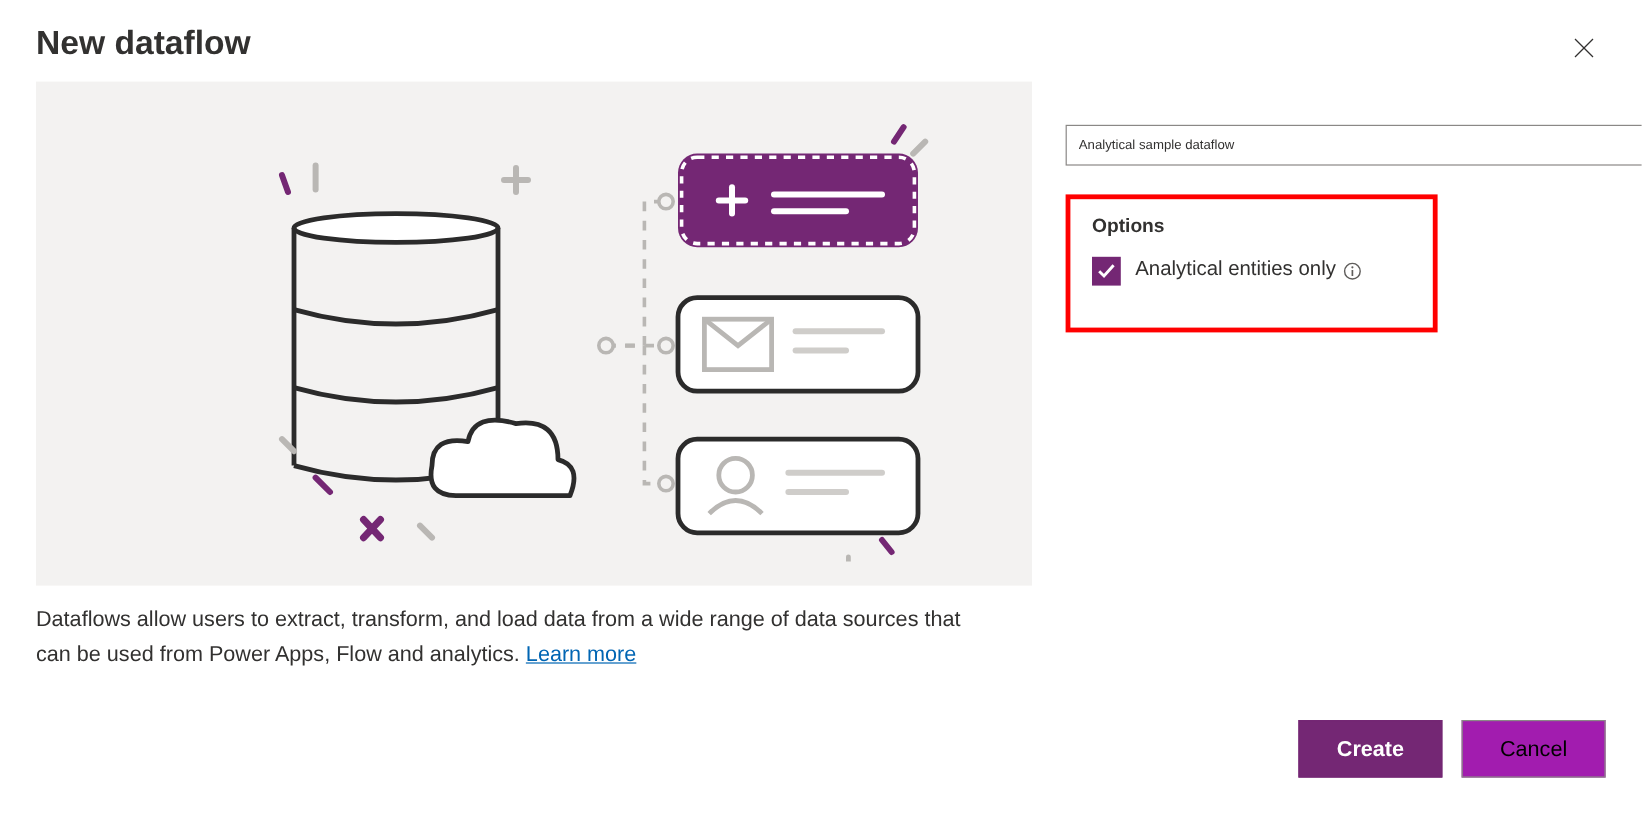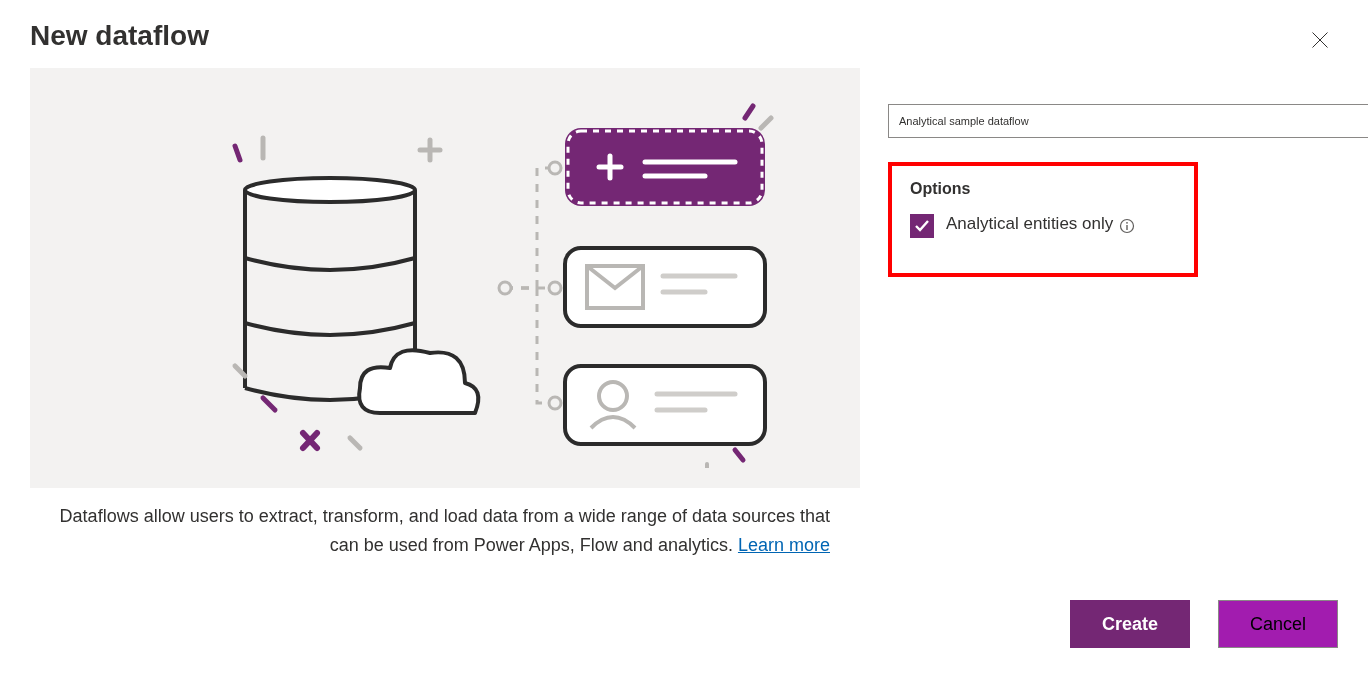--- a/index.html
+++ b/index.html
@@ -32,21 +32,20 @@
     height: 20px;
     cursor: pointer;
     color: #323130;
   }
   .body {
     display: flex;
     align-items: flex-start;
   }
   .left-col {
     width: 830px;
-    text-align: right;
   }
   .illustration {
     width: 830px;
     height: 420px;
     background: #f3f2f1;
     display: flex;
     align-items: center;
     justify-content: center;
   }
   .description {
@@ -122,21 +121,21 @@
     margin-left: 6px;
     display: inline-flex;
     align-items: center;
     color: #605e5c;
   }
   .footer {
     position: absolute;
     bottom: 30px;
     right: 30px;
     display: flex;
-    gap: 28px;
+    gap: 16px;
   }
   .btn {
     min-width: 120px;
     height: 48px;
     font-size: 18px;
     font-family: inherit;
     border: 1px solid #8A8886;
     background: #a21caf;
     cursor: pointer;
     padding: 0 20px;

